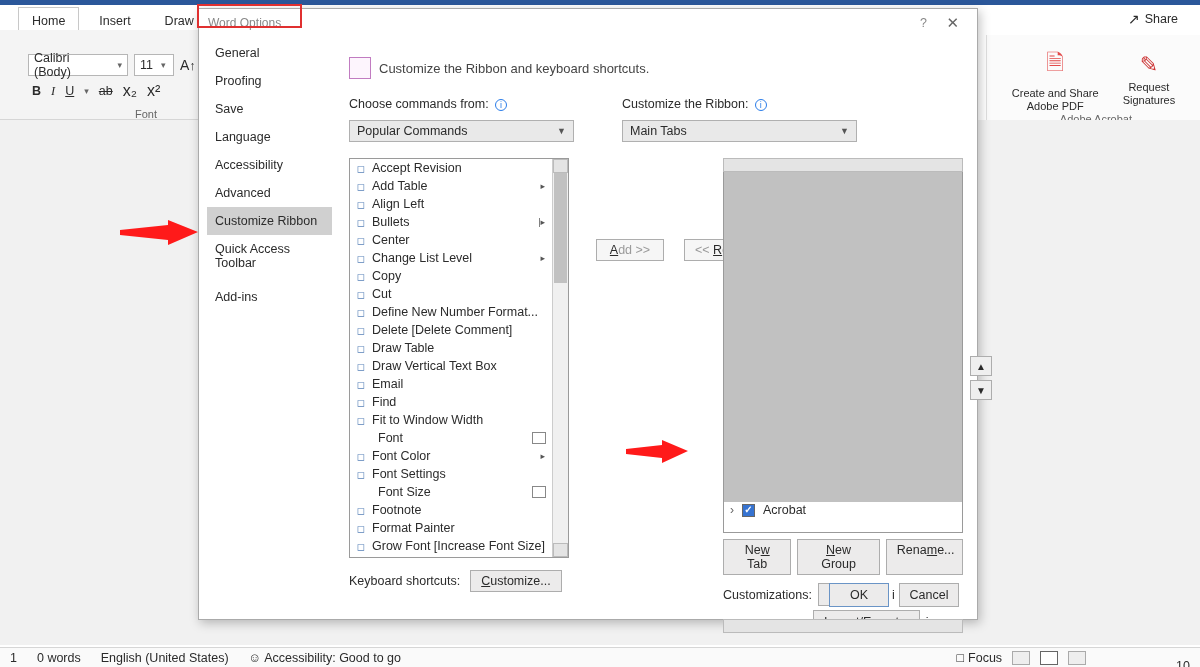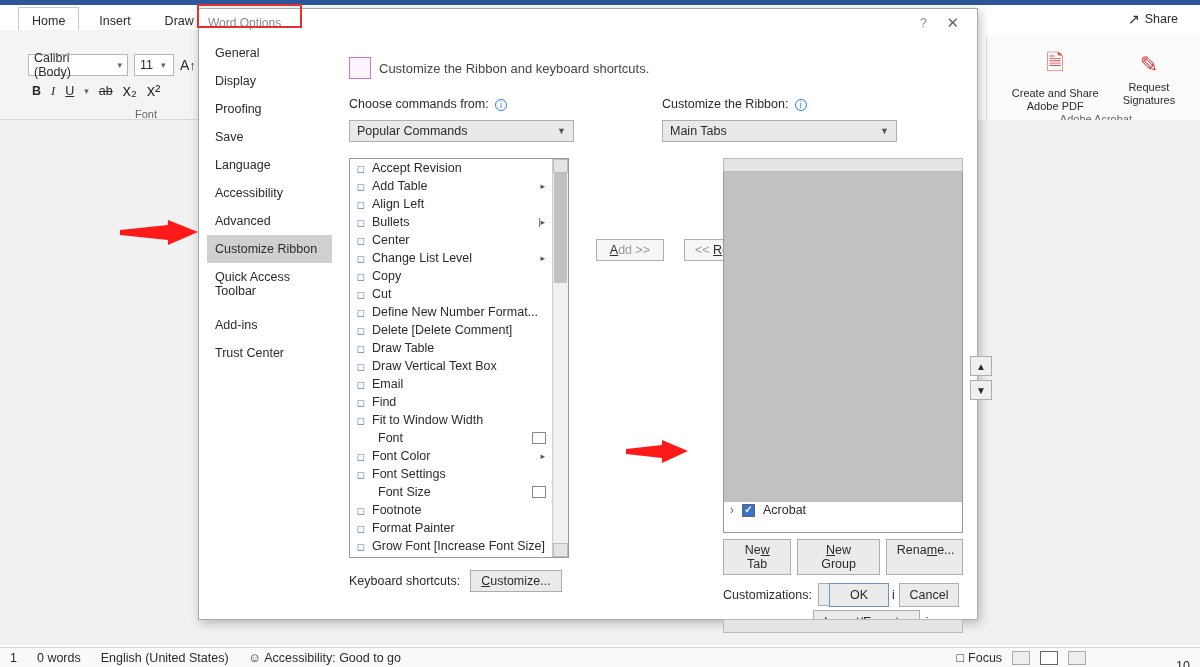--- a/index.html
+++ b/index.html
@@ -171,39 +171,37 @@
   </div>
 </div>
 
 <div class="dialog">
   <div class="dlg-title">Word Options</div>
   <div class="dlg-help">?</div>
   <div class="dlg-close">✕</div>
 
   <div class="dlg-left">
     <div class="nav-item">General</div>
-    <div class="nav-item">Display</div>
     <div class="nav-item">Proofing</div>
     <div class="nav-item">Save</div>
     <div class="nav-item">Language</div>
     <div class="nav-item">Accessibility</div>
     <div class="nav-item">Advanced</div>
     <div class="nav-item sel">Customize Ribbon</div>
     <div class="nav-item">Quick Access Toolbar</div>
     <div class="nav-item" style="margin-top:6px;">Add-ins</div>
-    <div class="nav-item">Trust Center</div>
   </div>
 
   <div class="dlg-body">
     <div class="hdr-row">
       <div class="hdr-ic"></div>
       <div class="hdr-txt">Customize the Ribbon and keyboard shortcuts.</div>
     </div>
 
-    <div style="display:flex;gap:88px;">
+    <div style="display:flex;gap:48px;">
       <div style="width:225px;">
         <div class="colhdr">
           <span>Choose commands from:</span>
           <span class="info">i</span>
         </div>
         <div class="ddwn">
           <span>Popular Commands</span>
           <span class="tri">▼</span>
         </div>
       </div>

